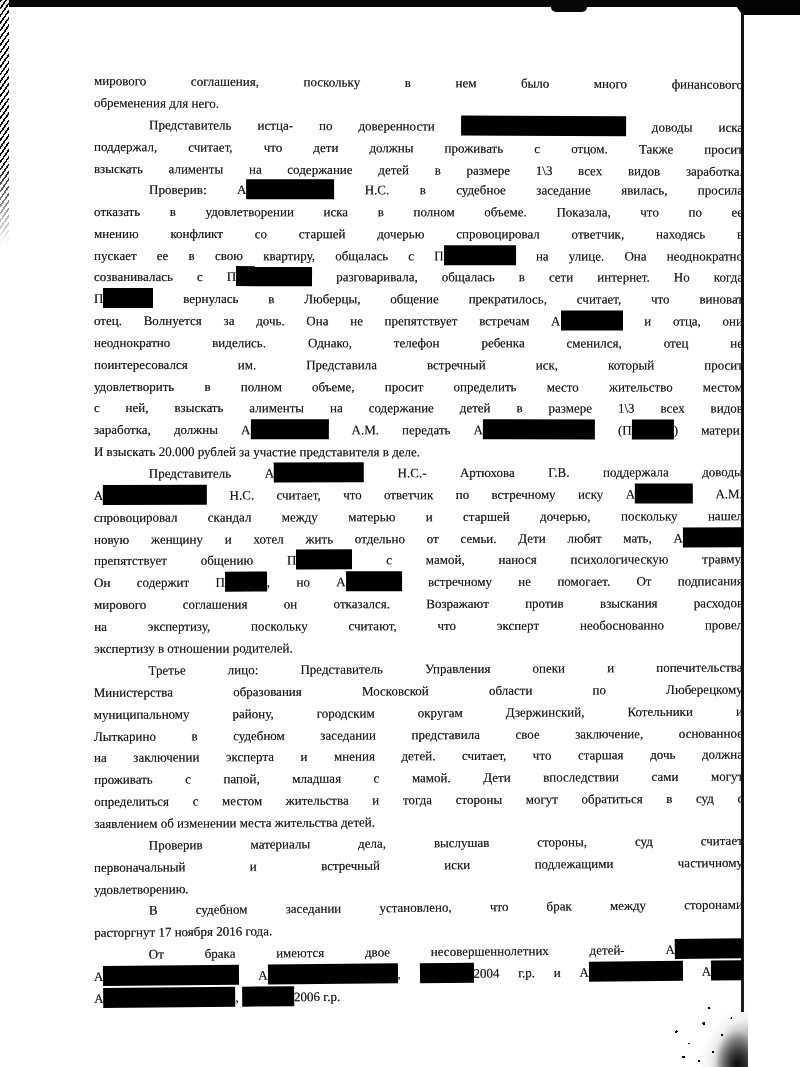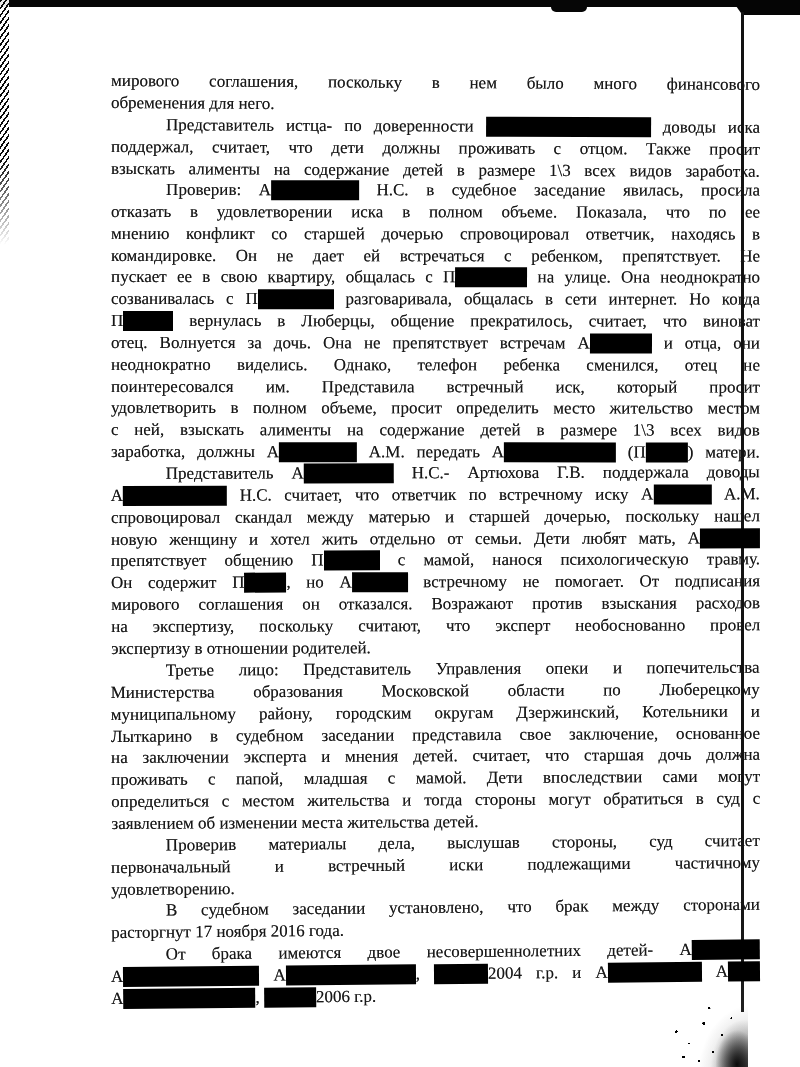--- a/index.html
+++ b/index.html
@@ -3,23 +3,22 @@
 <meta charset="utf-8">
 <style>
   html,body{margin:0;padding:0;}
   body{
     width:800px;height:1067px;position:relative;overflow:hidden;
     background:#ffffff;
     font-family:"Liberation Serif","DejaVu Serif",serif;
   }
   #doc{
     position:absolute;left:94px;top:70px;width:649px;
-    color:#181818;font-size:17px;
+    color:#181818;font-size:13px;
     text-shadow:0 0 0.6px rgba(25,25,25,0.65);
-    margin-left:17px;
   }
   .para{transform-origin:left center;}
   .para:nth-child(1){transform:rotate(0.35deg);}
   .para:nth-child(2){transform:rotate(0.25deg);}
   .para:nth-child(3){transform:rotate(0.05deg);}
   .para:nth-child(4){transform:rotate(-0.15deg);}
   .para:nth-child(5){transform:rotate(-0.3deg);}
   .para:nth-child(6){transform:rotate(-0.45deg);}
   .para:nth-child(7){transform:rotate(-0.55deg);}
   .para:nth-child(8){transform:rotate(-0.5deg);}
@@ -80,30 +79,30 @@
     </div>
     <div class="para">
       <div class="line ind"><span>Представитель истца- по доверенности </span><span class="red" style="width: 165px;"></span><span> доводы иска</span></div>
       <div class="line"><span>поддержал, считает, что дети должны проживать с отцом. Также просит</span></div>
       <div class="line"><span>взыскать алименты на содержание детей в размере 1\3 всех видов заработка.</span></div>
     </div>
     <div class="para">
       <div class="line ind"><span>Проверив: А</span><span class="red" style="width: 88px;"></span><span> Н.С. в судебное заседание явилась, просила</span></div>
       <div class="line"><span>отказать в удовлетворении иска в полном объеме. Показала, что по ее</span></div>
       <div class="line"><span>мнению конфликт со старшей дочерью спровоцировал ответчик, находясь в</span></div>
-      <div class="line"><span>командировке. Он не дает ей встречаться с ребенком, препятствует. Не</span></div>
       <div class="line"><span>пускает ее в свою квартиру, общалась с П</span><span class="red" style="width: 72px;"></span><span> на улице. Она неоднократно</span></div>
       <div class="line"><span>созванивалась с П</span><span class="red" style="width: 76px;"></span><span> разговаривала, общалась в сети интернет. Но когда</span></div>
       <div class="line"><span>П</span><span class="red" style="width: 50px;"></span><span> вернулась в Люберцы, общение прекратилось, считает, что виноват</span></div>
       <div class="line"><span>отец. Волнуется за дочь. Она не препятствует встречам А</span><span class="red" style="width: 62px;"></span><span> и отца, они</span></div>
       <div class="line"><span>неоднократно виделись. Однако, телефон ребенка сменился, отец не</span></div>
       <div class="line"><span>поинтересовался им. Представила встречный иск, который просит</span></div>
       <div class="line"><span>удовлетворить в полном объеме, просит определить место жительство местом</span></div>
       <div class="line"><span>с ней, взыскать алименты на содержание детей в размере 1\3 всех видов</span></div>
       <div class="line"><span>заработка, должны А</span><span class="red" style="width: 78px;"></span><span> А.М. передать А</span><span class="red" style="width: 112px;"></span><span> (П</span><span class="red" style="width: 42px;"></span><span>) матери.</span></div>
+      <div class="line left"><span>И взыскать 20.000 рублей за участие представителя в деле.</span></div>
     </div>
     <div class="para">
       <div class="line ind"><span>Представитель А</span><span class="red" style="width: 90px;"></span><span> Н.С.- Артюхова Г.В. поддержала доводы</span></div>
       <div class="line"><span>А</span><span class="red" style="width: 104px;"></span><span> Н.С. считает, что ответчик по встречному иску А</span><span class="red" style="width: 58px;"></span><span> А.М.</span></div>
       <div class="line"><span>спровоцировал скандал между матерью и старшей дочерью, поскольку нашел</span></div>
       <div class="line"><span>новую женщину и хотел жить отдельно от семьи. Дети любят мать, А</span><span class="red" style="width: 60px;"></span></div>
       <div class="line"><span>препятствует общению П</span><span class="red" style="width: 56px;"></span><span> с мамой, нанося психологическую травму.</span></div>
       <div class="line"><span>Он содержит П</span><span class="red" style="width: 42px;"></span><span>, но А</span><span class="red" style="width: 56px;"></span><span> встречному не помогает. От подписания</span></div>
       <div class="line"><span>мирового соглашения он отказался. Возражают против взыскания расходов</span></div>
       <div class="line"><span>на экспертизу, поскольку считают, что эксперт необоснованно провел</span></div>

